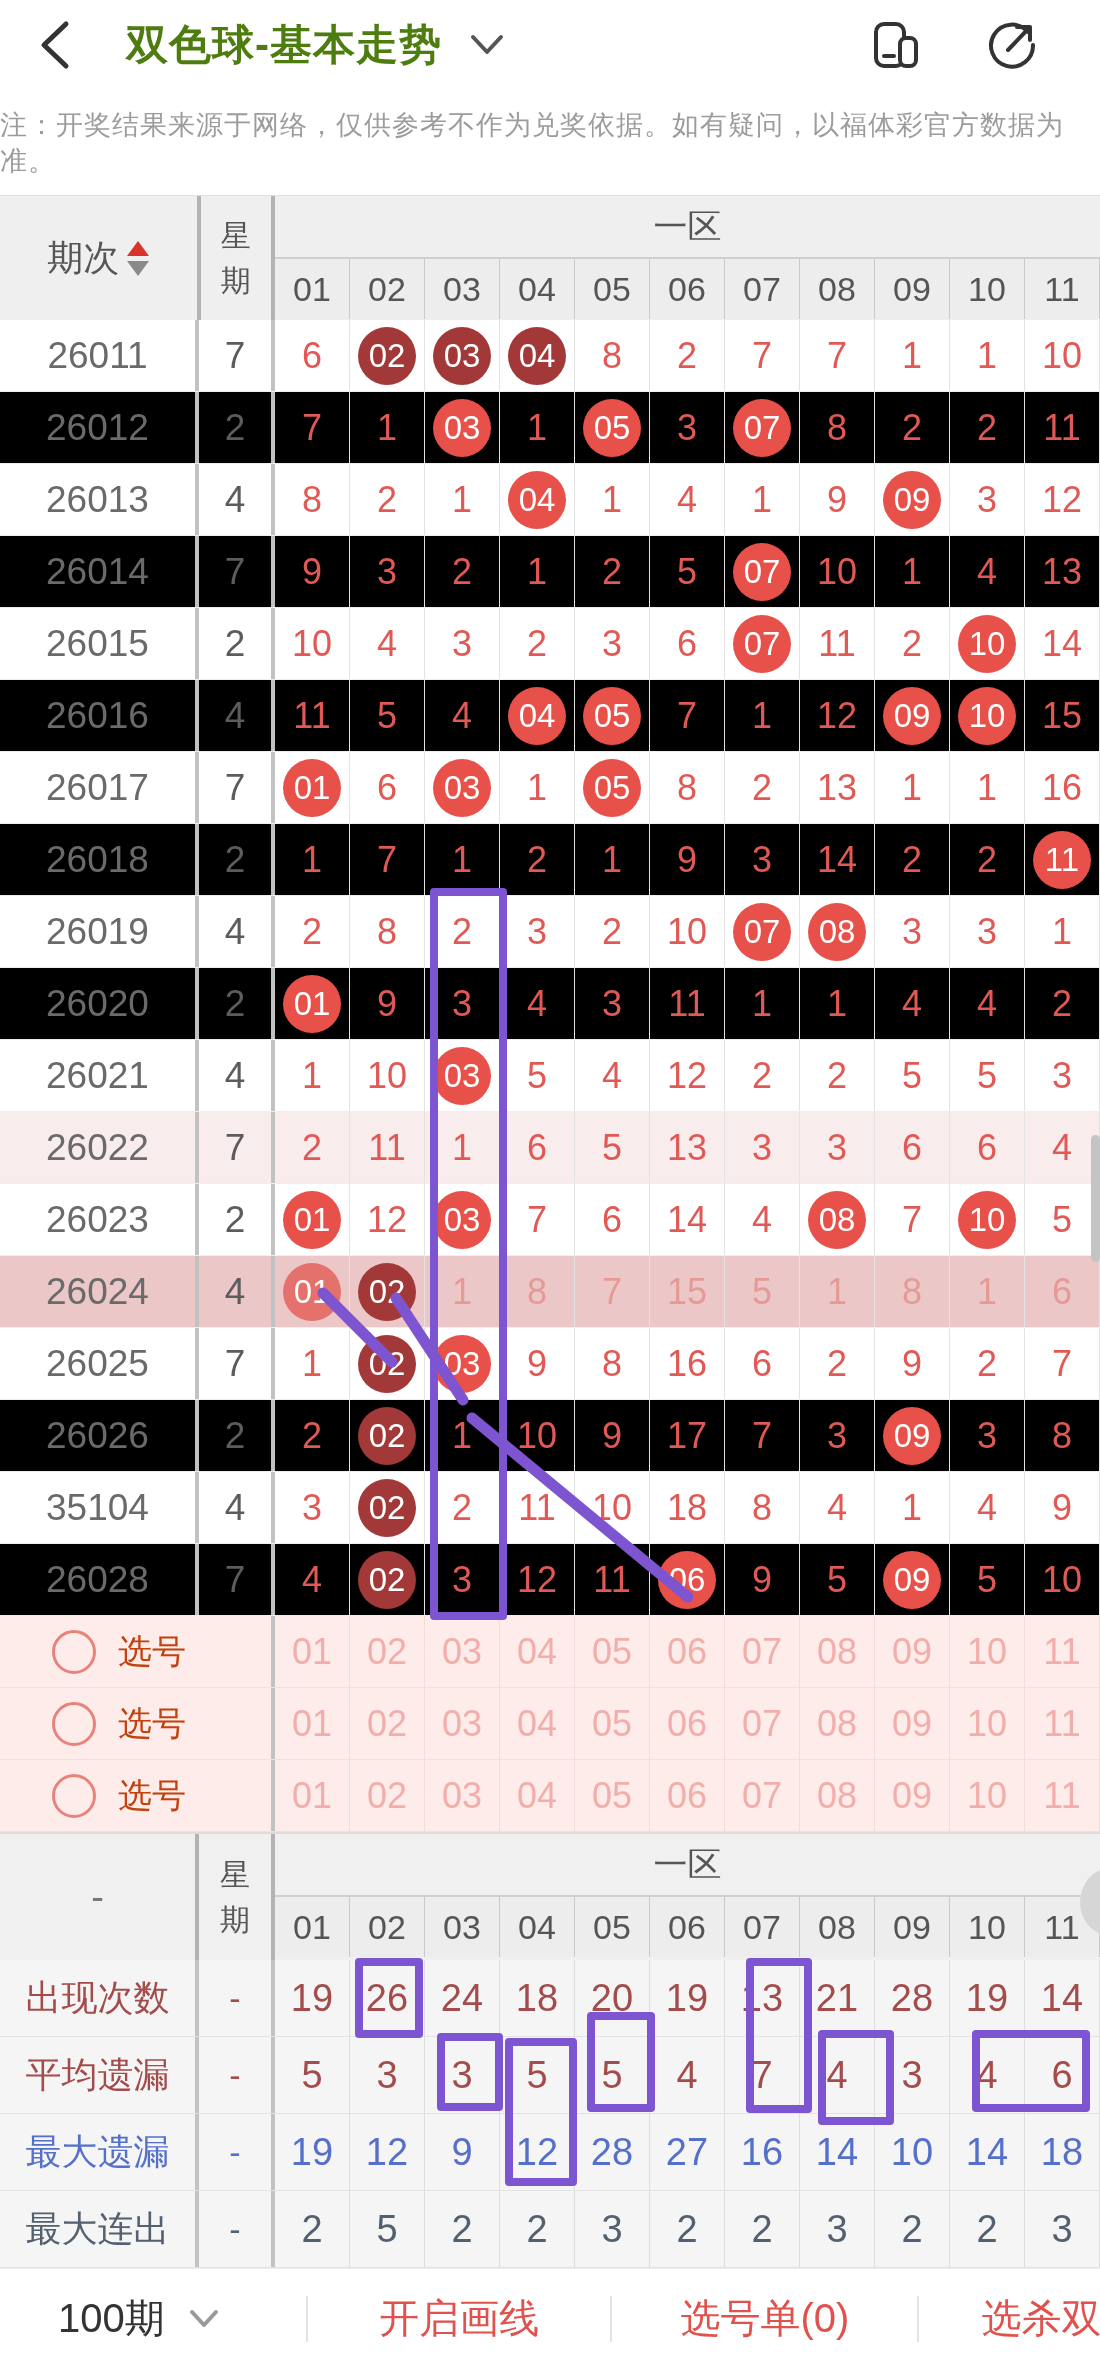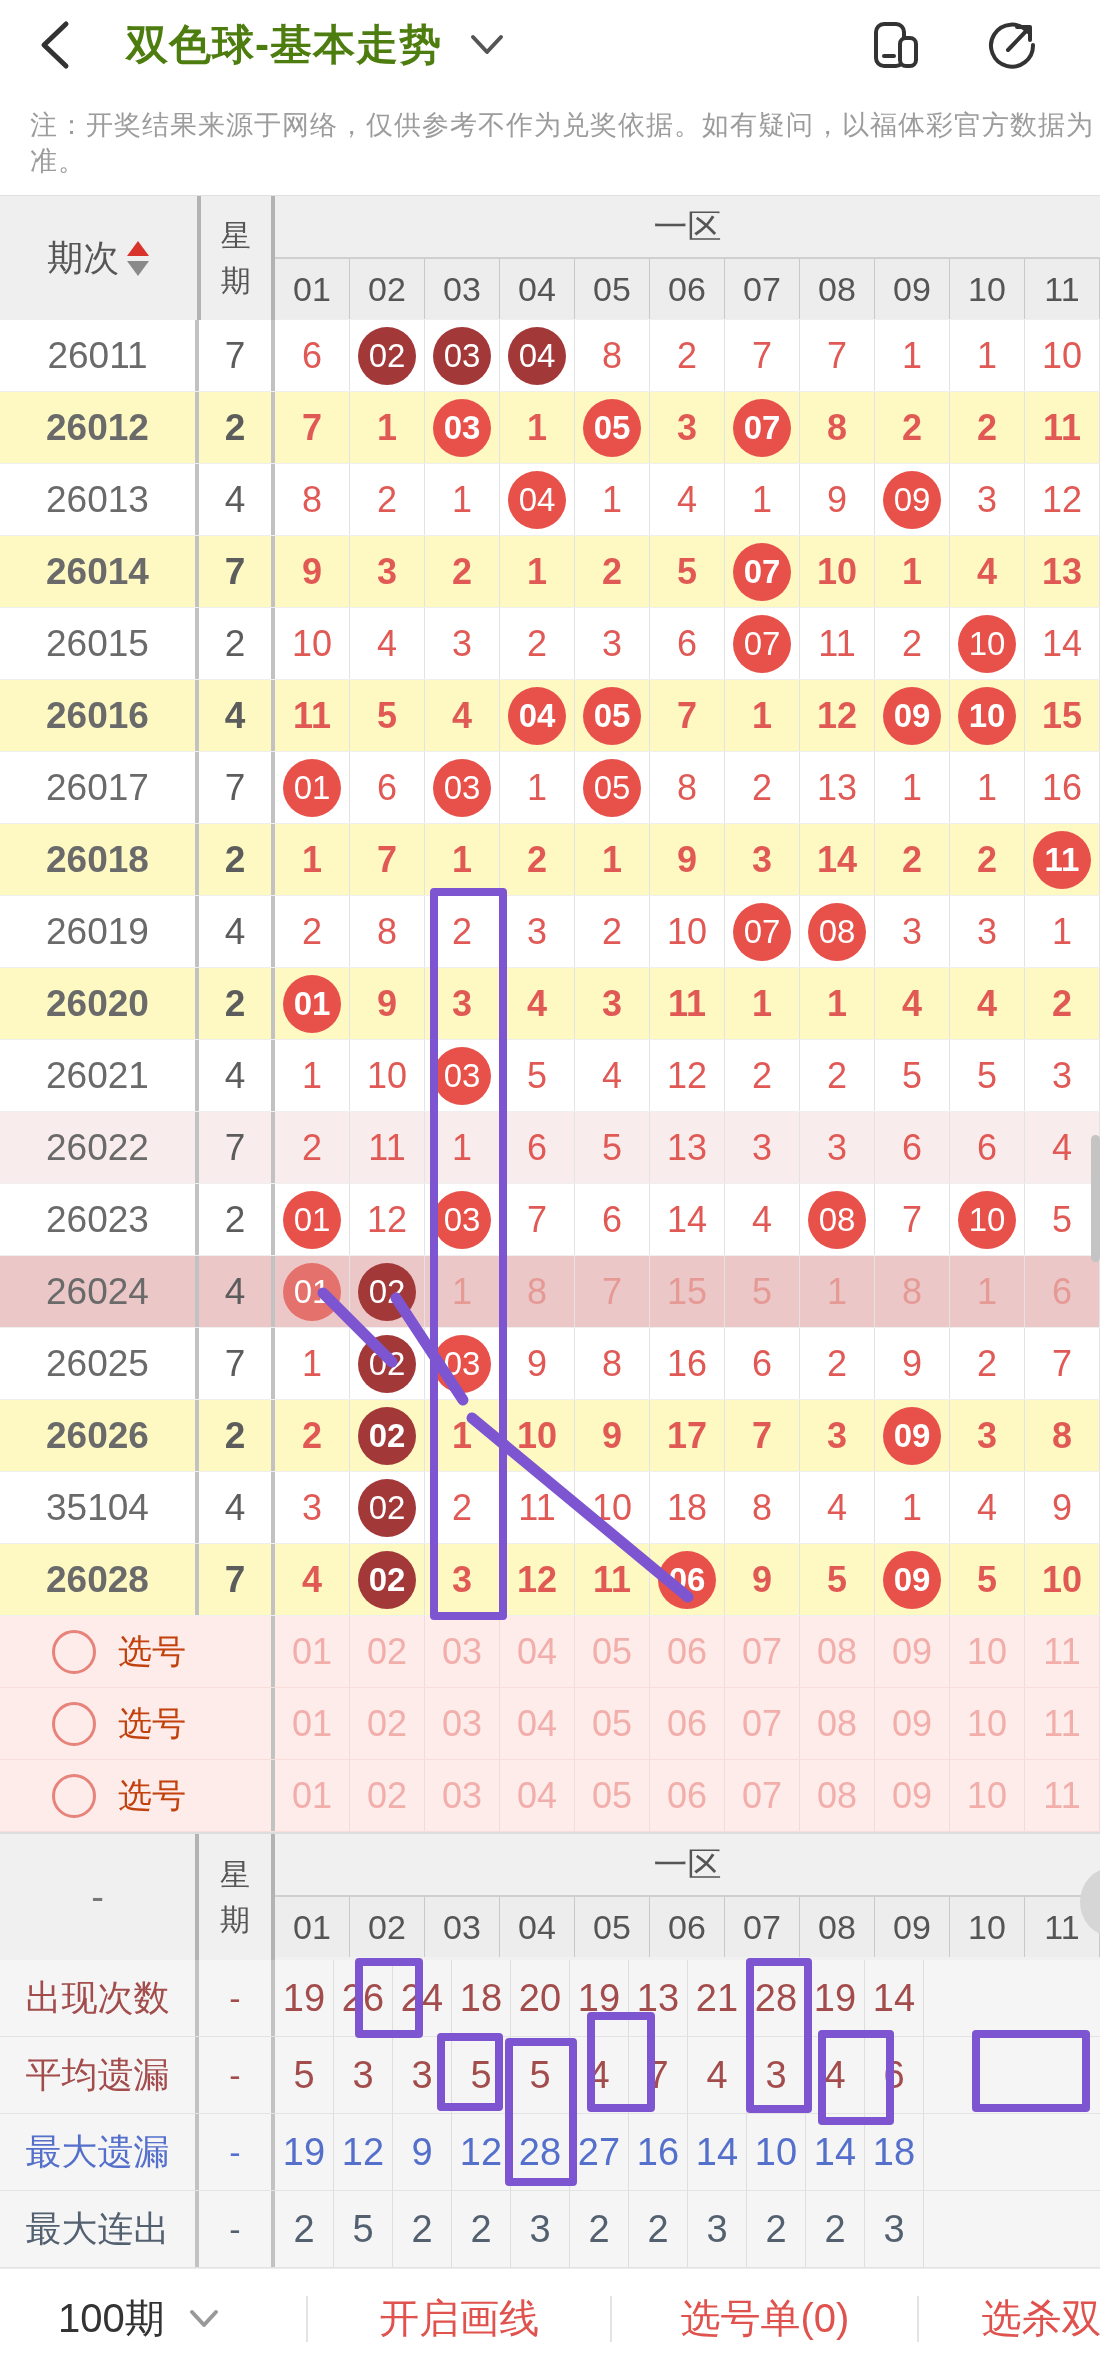--- a/index.html
+++ b/index.html
@@ -12,39 +12,39 @@
   
   .appbar{position:absolute;top:0;left:0;width:1100px;height:90px;background:#fff;display:flex;align-items:center;}
   .back{margin-left:34px;width:40px;height:52px;}
   .title{margin-left:52px;font-size:42px;font-weight:700;color:#4d7c0f;letter-spacing:1px;}
   .caret{margin-left:26px;}
   .appbar-spacer{flex:1;}
   .abicon{margin-right:62px;}
 
   
   .notice{position:absolute;top:90px;left:0;width:1100px;height:105px;background:#fff;
-    display:flex;align-items:center;box-sizing:border-box;padding-left:30px;
+    display:flex;align-items:center;box-sizing:border-box;
     font-size:27px;color:#9c9c9c;letter-spacing:1px;}
 
   
   .table-area{position:absolute;top:195px;left:0;width:1100px;}
   .thead{height:125px;display:flex;background:#efefef;border-top:1px solid #e0e0e0;box-sizing:border-box;}
   .th-period{width:205px;border-right:4px solid #b3b3b3;box-sizing:border-box;display:flex;align-items:center;justify-content:center;font-size:36px;color:#555;}
   .sort{display:flex;flex-direction:column;gap:5px;margin-left:8px;}
   .tri-up{width:0;height:0;border-left:11px solid transparent;border-right:11px solid transparent;border-bottom:15px solid #d9342b;}
   .tri-dn{width:0;height:0;border-left:11px solid transparent;border-right:11px solid transparent;border-top:15px solid #8a8a8a;}
   .th-week{width:76px;border-right:4px solid #b3b3b3;box-sizing:border-box;display:flex;align-items:center;justify-content:center;}
   .vtext{width:34px;font-size:30px;color:#555;line-height:1.5;word-break:break-all;text-align:center;}
   .th-right{flex:1;display:flex;flex-direction:column;}
   .th-zone{height:63px;border-bottom:2px solid #cfcfcf;box-sizing:border-box;display:flex;align-items:center;justify-content:center;font-size:34px;color:#555;}
   .th-cols{height:60px;display:flex;}
   .hcol{width:75px;box-sizing:border-box;border-right:1px solid #c9c9c9;background:#ededed;display:flex;align-items:center;justify-content:center;font-size:34px;color:#555;}
 
   .row{display:flex;height:72px;background:#fff;border-bottom:1px solid #efefef;box-sizing:border-box;}
-  .row.bg-alt{background:#fef9c3;font-weight:bold;}
+  .row.bg-alt{background:#000000;}
   .row.bg-tint{background:#f9ecec;}
   .row.bg-sel{background:#ebc7c7;}
   .cell-period{width:199px;border-right:4px solid #c2c2c2;box-sizing:border-box;display:flex;align-items:center;justify-content:center;font-size:37px;color:#6a6a6a;}
   .cell-week{width:76px;border-right:4px solid #c2c2c2;box-sizing:border-box;display:flex;align-items:center;justify-content:center;font-size:37px;color:#5c5c5c;}
   .cell{width:75px;box-sizing:border-box;border-right:1px solid #e3e3e3;display:flex;align-items:center;justify-content:center;}
   .num{font-size:36px;color:#e15955;}
   .bg-sel .num{color:#e59a95;}
   .ball{width:58px;height:58px;border-radius:50%;display:flex;align-items:center;justify-content:center;font-size:33px;color:#fff;}
   .c-red{background:#e8504a;}
   .c-dark{background:#a23838;}
@@ -57,21 +57,21 @@
   .pick-text{font-size:34px;color:#c2410c;text-align:center;}
   .pick-cell{width:75px;box-sizing:border-box;border-right:1px solid #f3dbd8;display:flex;align-items:center;justify-content:center;font-size:36px;color:#f2aeaa;}
 
   
   .stats-head{height:128px;display:flex;background:#f0f0f0;border-top:2px solid #ddd;box-sizing:border-box;}
   .sh-dash{width:199px;border-right:4px solid #b3b3b3;box-sizing:border-box;display:flex;align-items:center;justify-content:center;font-size:38px;color:#777;}
   .sh-week{width:76px;border-right:4px solid #b3b3b3;box-sizing:border-box;display:flex;align-items:center;justify-content:center;}
   .stat-row{display:flex;height:77px;background:#f5f5f6;border-bottom:1px solid #e3e3e3;box-sizing:border-box;}
   .st-label{width:199px;border-right:4px solid #c2c2c2;box-sizing:border-box;display:flex;align-items:center;justify-content:center;font-size:36px;}
   .st-dash{width:76px;border-right:4px solid #c2c2c2;box-sizing:border-box;display:flex;align-items:center;justify-content:center;font-size:34px;}
-  .st-cell{width:59px;box-sizing:border-box;border-right:1px solid #dedede;display:flex;align-items:center;justify-content:center;font-size:38px;}
+  .st-cell{width:75px;box-sizing:border-box;border-right:1px solid #dedede;display:flex;align-items:center;justify-content:center;font-size:38px;}
   .maroon{color:#a34c4c;}
   .blue{color:#5570cb;}
   .slate{color:#53606f;}
 
   
   .footer{position:absolute;top:2268px;left:0;width:1100px;height:100px;background:#fff;border-top:1px solid #ececec;box-sizing:border-box;display:flex;align-items:center;overflow:hidden;}
   .f-seg1{width:307px;box-sizing:border-box;padding-left:58px;display:flex;align-items:center;gap:23px;font-size:40px;color:#333;}
   .f-div{width:2px;height:46px;background:#e3e3e3;}
   .f-seg{box-sizing:border-box;display:flex;align-items:center;justify-content:center;font-size:40px;color:#e0524e;}
   .f-seg2{width:303px;}

